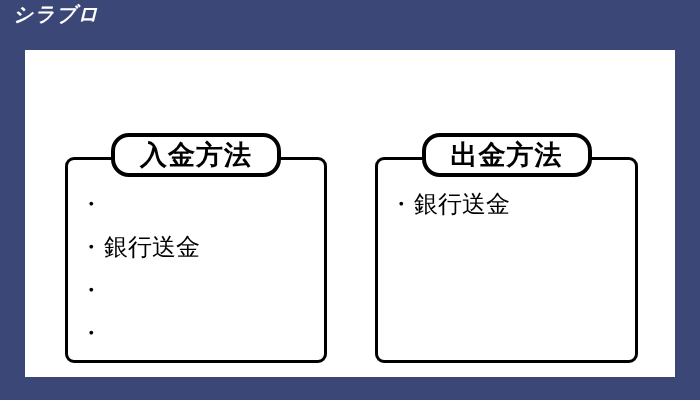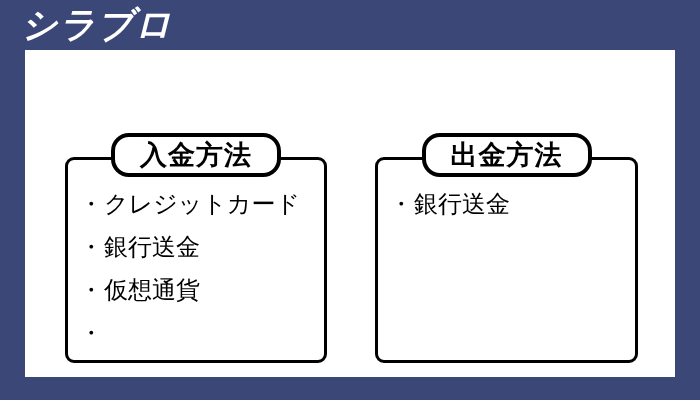--- a/index.html
+++ b/index.html
@@ -15,26 +15,25 @@
     overflow: hidden;
   }
   .stage {
     position: relative;
     width: 700px; height: 400px;
     background: var(--background);
   }
   .logo {
     position: absolute;
     left: 13px; top: 1px;
-    font-size: 36px;
+    font-size: 20px;
     font-weight: 800;
     font-style: italic;
     letter-spacing: 1px;
     color: var(--logo_text);
-    margin-left: 8px;
   }
   .card {
     position: absolute;
     left: 25px; top: 50px;
     width: 650px; height: 327px;
     background: var(--card);
   }
   .title-wrap {
     position: absolute;
     top: 6px; left: 0;
@@ -107,29 +106,27 @@
   <div class="logo">シラブロ</div>
 
   <div class="card">
 
 
     <div class="group group-left">
       <div class="tab">入金方法</div>
       <div class="box">
         <div class="item">
           <span class="bullet">・</span>
-          <span>クレジットカード</span>
         </div>
         <div class="item">
           <span class="bullet">・</span>
           <span>銀行送金</span>
         </div>
         <div class="item">
           <span class="bullet">・</span>
-          <span>仮想通貨</span>
         </div>
         <div class="item">
           <span class="bullet">・</span>
         </div>
       </div>
     </div>
 
     <div class="group group-right">
       <div class="tab">出金方法</div>
       <div class="box">

